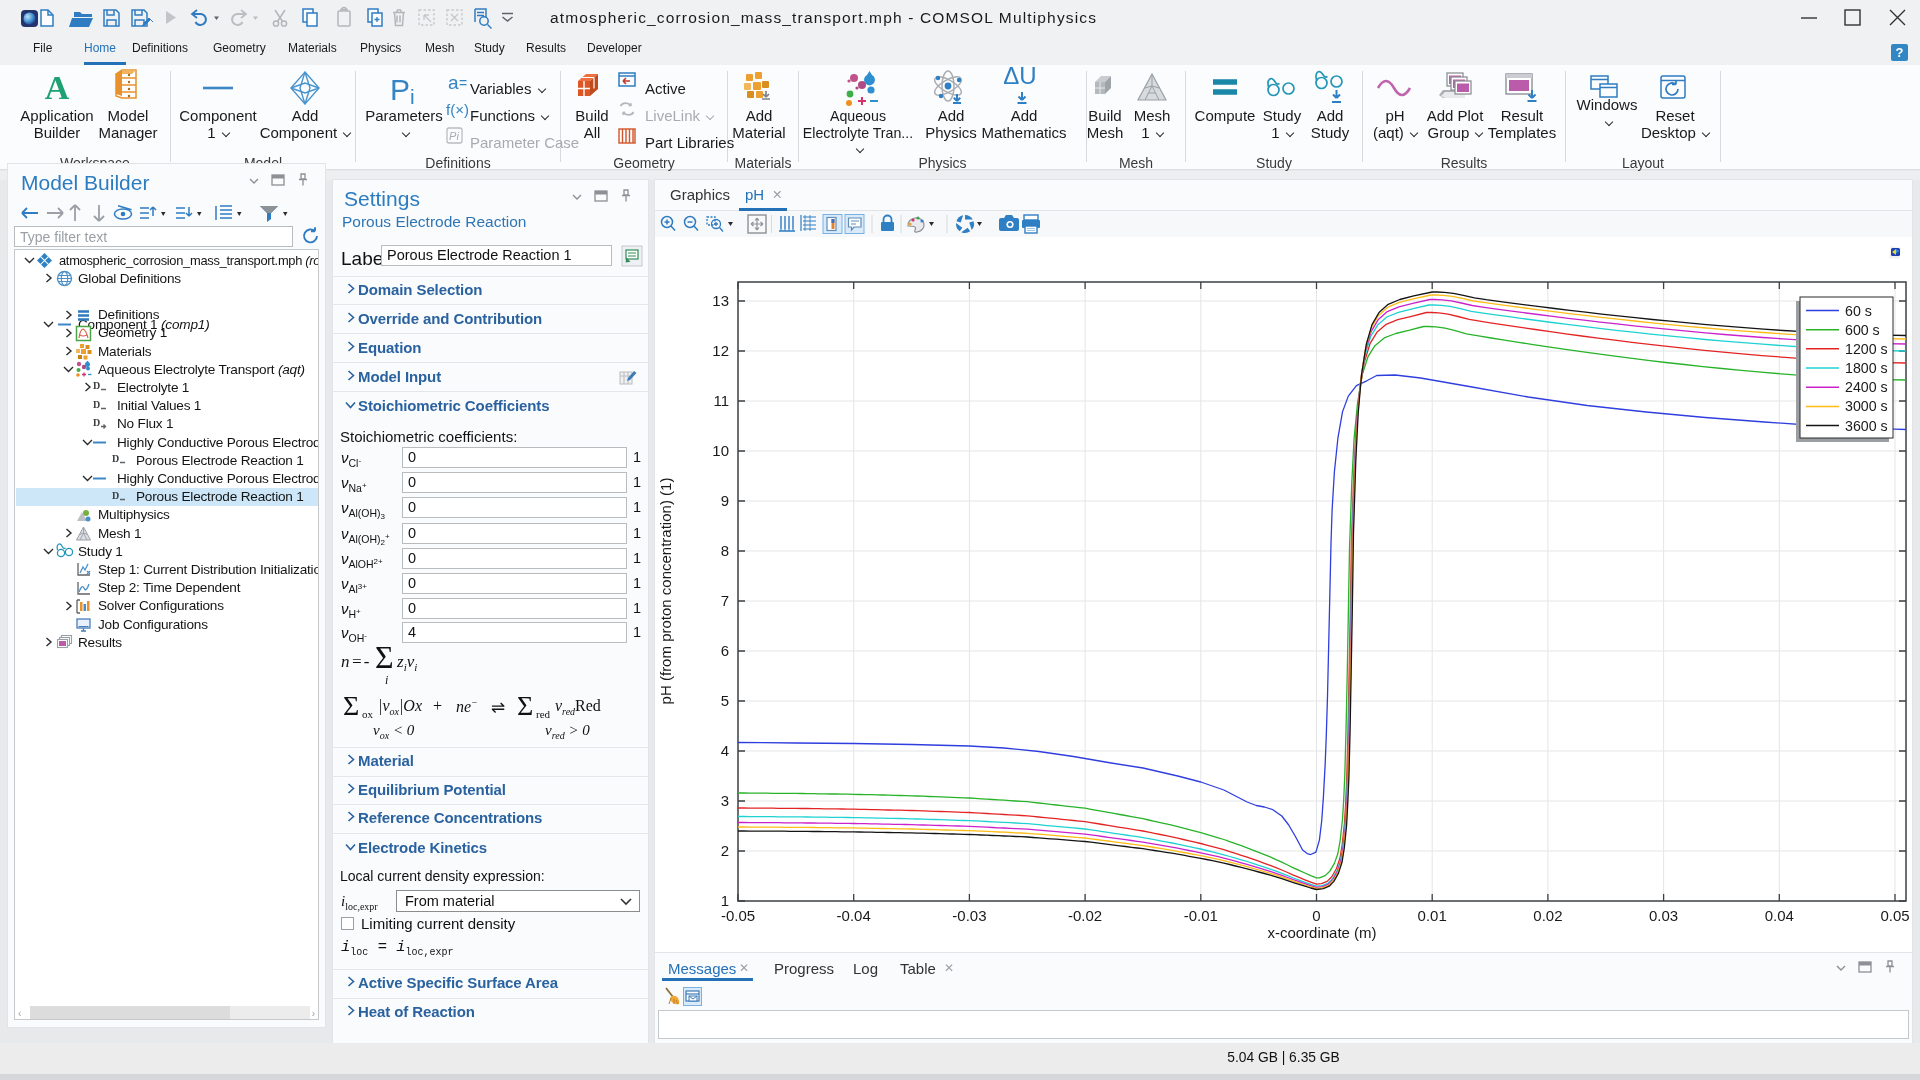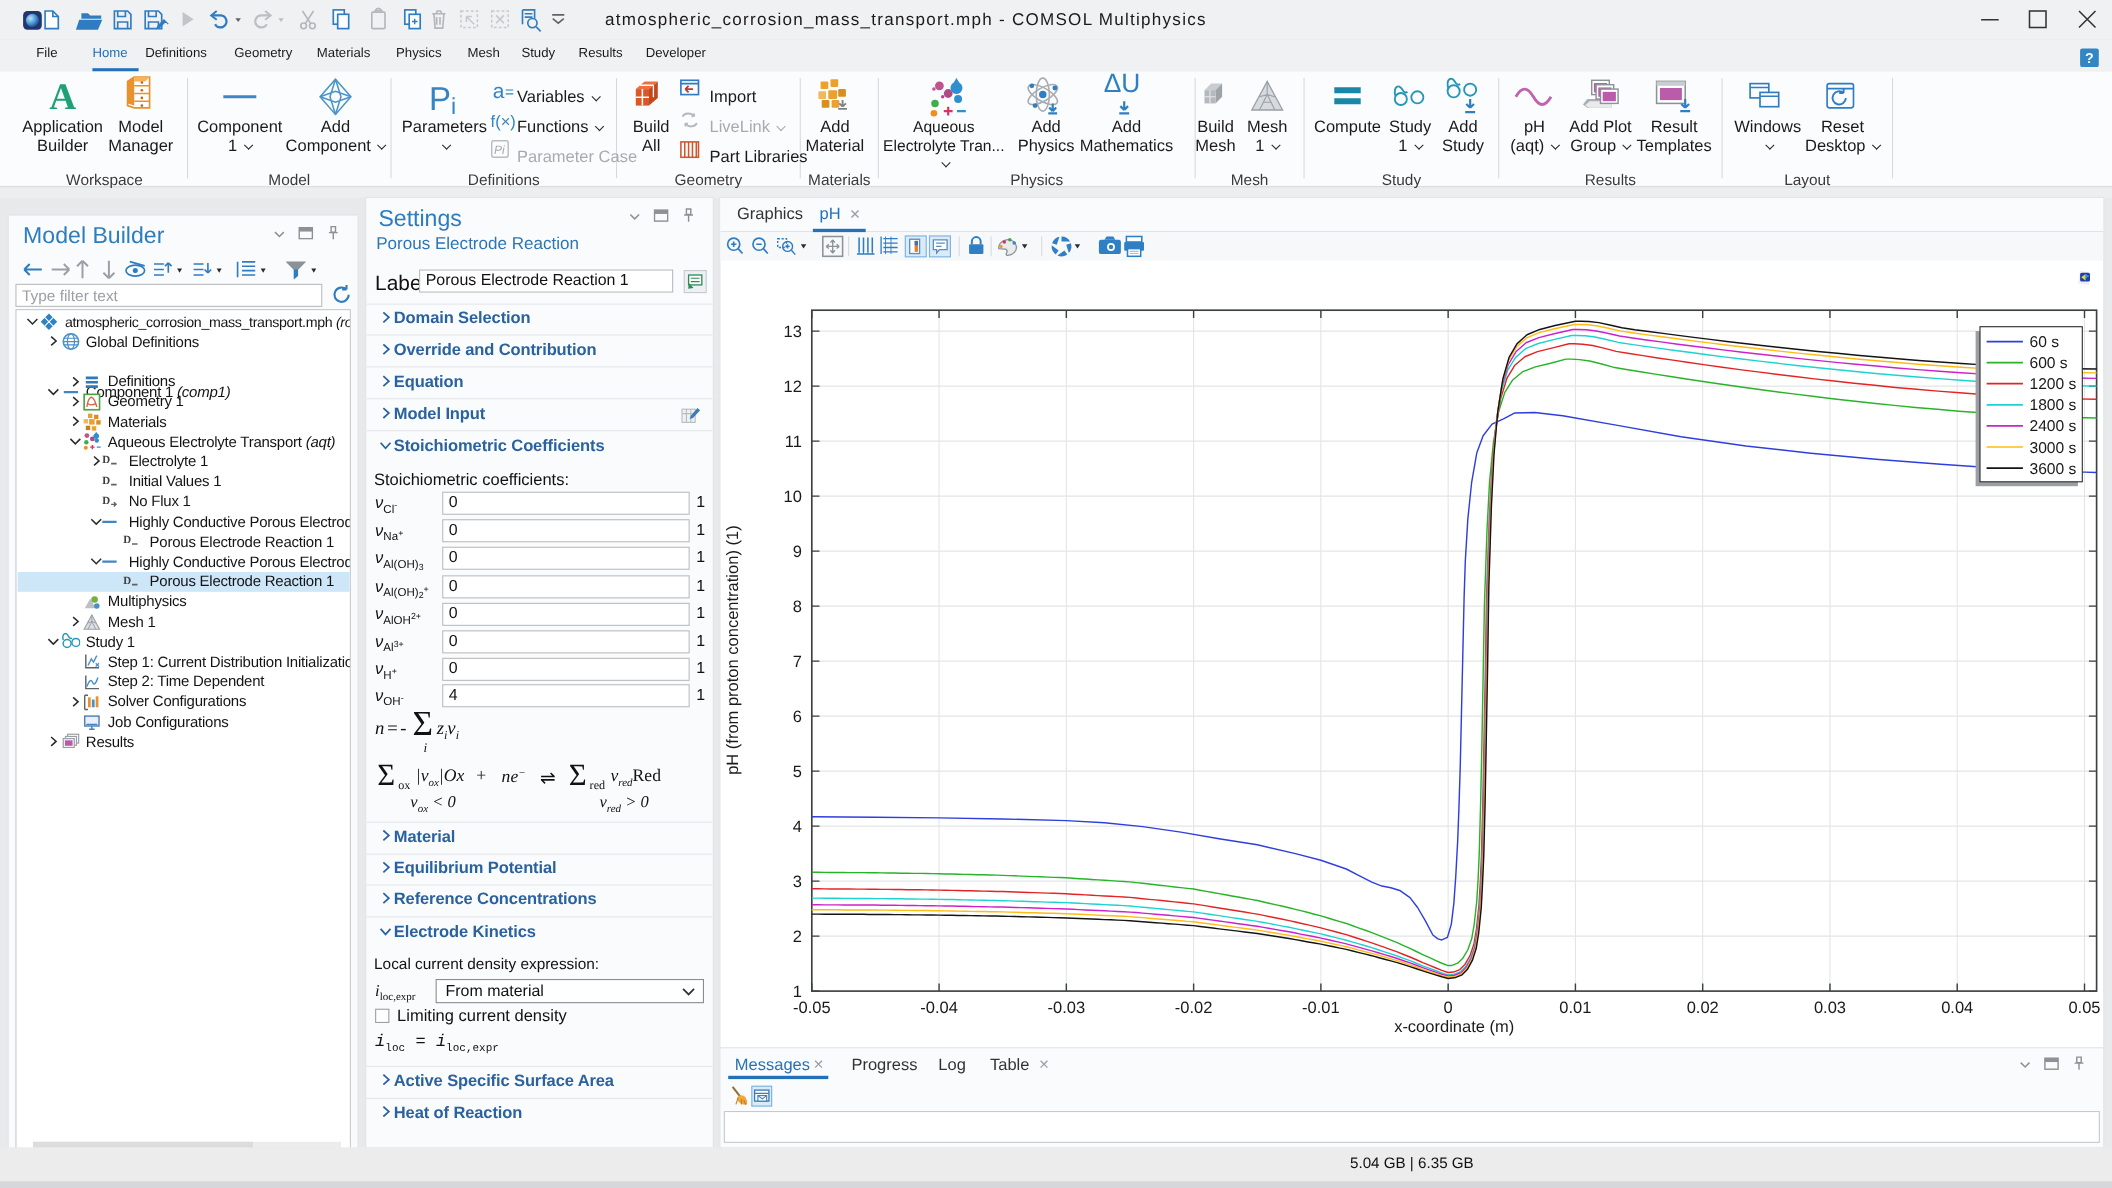--- a/index.html
+++ b/index.html
@@ -377,51 +377,51 @@
 </svg>
  <div class="rbtn" style="left:17px;top:43px;width:80px;">Application<br>Builder</div>
  <div class="rbtn" style="left:88px;top:43px;width:80px;">Model<br>Manager</div>
  <div class="rbtn" style="left:178px;top:43px;width:80px;">Component<br>1 <span class="cv"></span></div>
  <div class="rbtn" style="left:255px;top:43px;width:100px;">Add<br>Component <span class="cv"></span></div>
  <div class="rbtn" style="left:364px;top:43px;width:80px;">Parameters<br><span class="cv"></span></div>
  <div class="rsmall" style="left:470px;top:15px;">Variables <span class="cv"></span></div>
  <div class="rsmall" style="left:470px;top:42px;">Functions <span class="cv"></span></div>
  <div class="rsmall gray" style="left:470px;top:69px;">Parameter Case</div>
  <div class="rbtn" style="left:562px;top:43px;width:60px;">Build<br>All</div>
- <div class="rsmall" style="left:645px;top:15px;">Import</div>
+ <div class="rsmall" style="left:645px;top:15px;">Active</div>
  <div class="rsmall gray" style="left:645px;top:42px;">LiveLink <span class="cvg"></span></div>
  <div class="rsmall" style="left:645px;top:69px;">Part Libraries</div>
  <div class="rbtn" style="left:723px;top:43px;width:72px;">Add<br>Material</div>
  <div class="rbtn" style="left:797px;top:43px;width:122px;font-size:14.2px;">Aqueous<br>Electrolyte Tran... <span class="cv"></span></div>
  <div class="rbtn" style="left:911px;top:43px;width:80px;">Add<br>Physics</div>
  <div class="rbtn" style="left:974px;top:43px;width:100px;">Add<br>Mathematics</div>
  <div class="rbtn" style="left:1075px;top:43px;width:60px;">Build<br>Mesh</div>
  <div class="rbtn" style="left:1122px;top:43px;width:60px;">Mesh<br>1 <span class="cv"></span></div>
  <div class="rbtn" style="left:1185px;top:43px;width:80px;">Compute</div>
  <div class="rbtn" style="left:1252px;top:43px;width:60px;">Study<br>1 <span class="cv"></span></div>
  <div class="rbtn" style="left:1300px;top:43px;width:60px;">Add<br>Study</div>
  <div class="rbtn" style="left:1365px;top:43px;width:60px;">pH<br>(aqt) <span class="cv"></span></div>
  <div class="rbtn" style="left:1415px;top:43px;width:80px;">Add Plot<br>Group <span class="cv"></span></div>
  <div class="rbtn" style="left:1477px;top:43px;width:90px;">Result<br>Templates</div>
- <div class="rbtn" style="left:1567px;top:43px;width:80px;">Windows<br><span class="cv"></span></div>
+ <div class="rbtn" style="left:1567px;top:32px;width:80px;">Windows<br><span class="cv"></span></div>
  <div class="rbtn" style="left:1635px;top:43px;width:80px;">Reset<br>Desktop <span class="cv"></span></div>
  <div class="rgroup-label" style="left:20px;width:150px;">Workspace</div>
  <div class="rgroup-label" style="left:171px;width:184px;">Model</div>
  <div class="rgroup-label" style="left:356px;width:204px;">Definitions</div>
  <div class="rgroup-label" style="left:561px;width:166px;">Geometry</div>
  <div class="rgroup-label" style="left:728px;width:70px;">Materials</div>
  <div class="rgroup-label" style="left:799px;width:287px;">Physics</div>
  <div class="rgroup-label" style="left:1087px;width:98px;">Mesh</div>
  <div class="rgroup-label" style="left:1186px;width:176px;">Study</div>
  <div class="rgroup-label" style="left:1363px;width:202px;">Results</div>
  <div class="rgroup-label" style="left:1566px;width:154px;">Layout</div>
 </div>
 <div id="ribbongap"></div>
 
-<div id="panel-mb" class="panel" style="left:8px;top:196px;width:317px;height:863px;">
+<div id="panel-mb" class="panel" style="left:8px;top:164px;width:317px;height:863px;">
  <div class="ptitle" style="position:absolute;left:13px;top:7px;">Model Builder</div>
  <svg width="10" height="7" viewBox="0 0 10 7" style="position:absolute;right:66px;top:14px;">
       <path d="M1 1 l4 4 4 -4" stroke="#8d9094" stroke-width="1.4" fill="none"></path>
     </svg>
  <svg width="14" height="12" viewBox="0 0 14 12" style="position:absolute;right:40px;top:10px;">
       <rect x="1" y="1" width="12" height="10" fill="none" stroke="#8d9094" stroke-width="1.3"></rect>
       <rect x="1" y="1" width="12" height="3.5" fill="#8d9094"></rect>
     </svg>
  <svg width="12" height="14" viewBox="0 0 12 14" style="position:absolute;right:16px;top:9px;">
       <path d="M4 1 h4 v5 h-4 z M2 6.5 h8 M6 6.5 v6" stroke="#8d9094" stroke-width="1.3" fill="none"></path>

